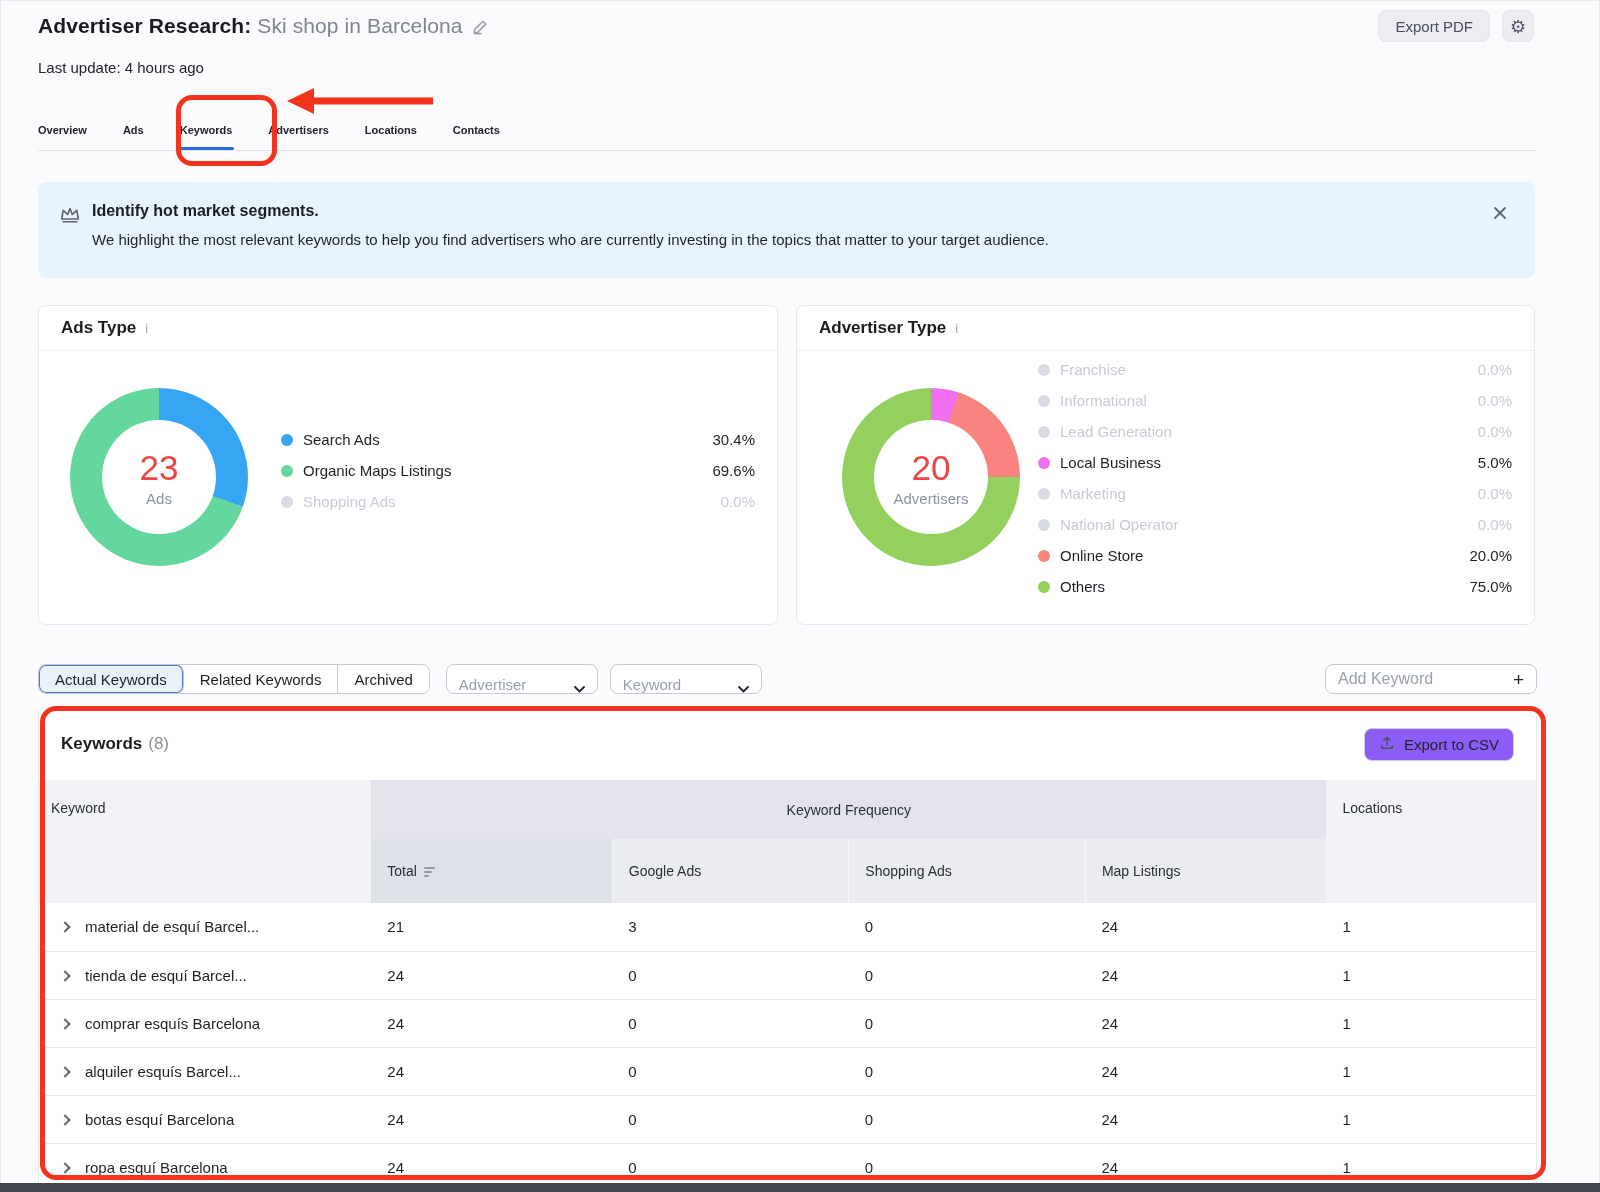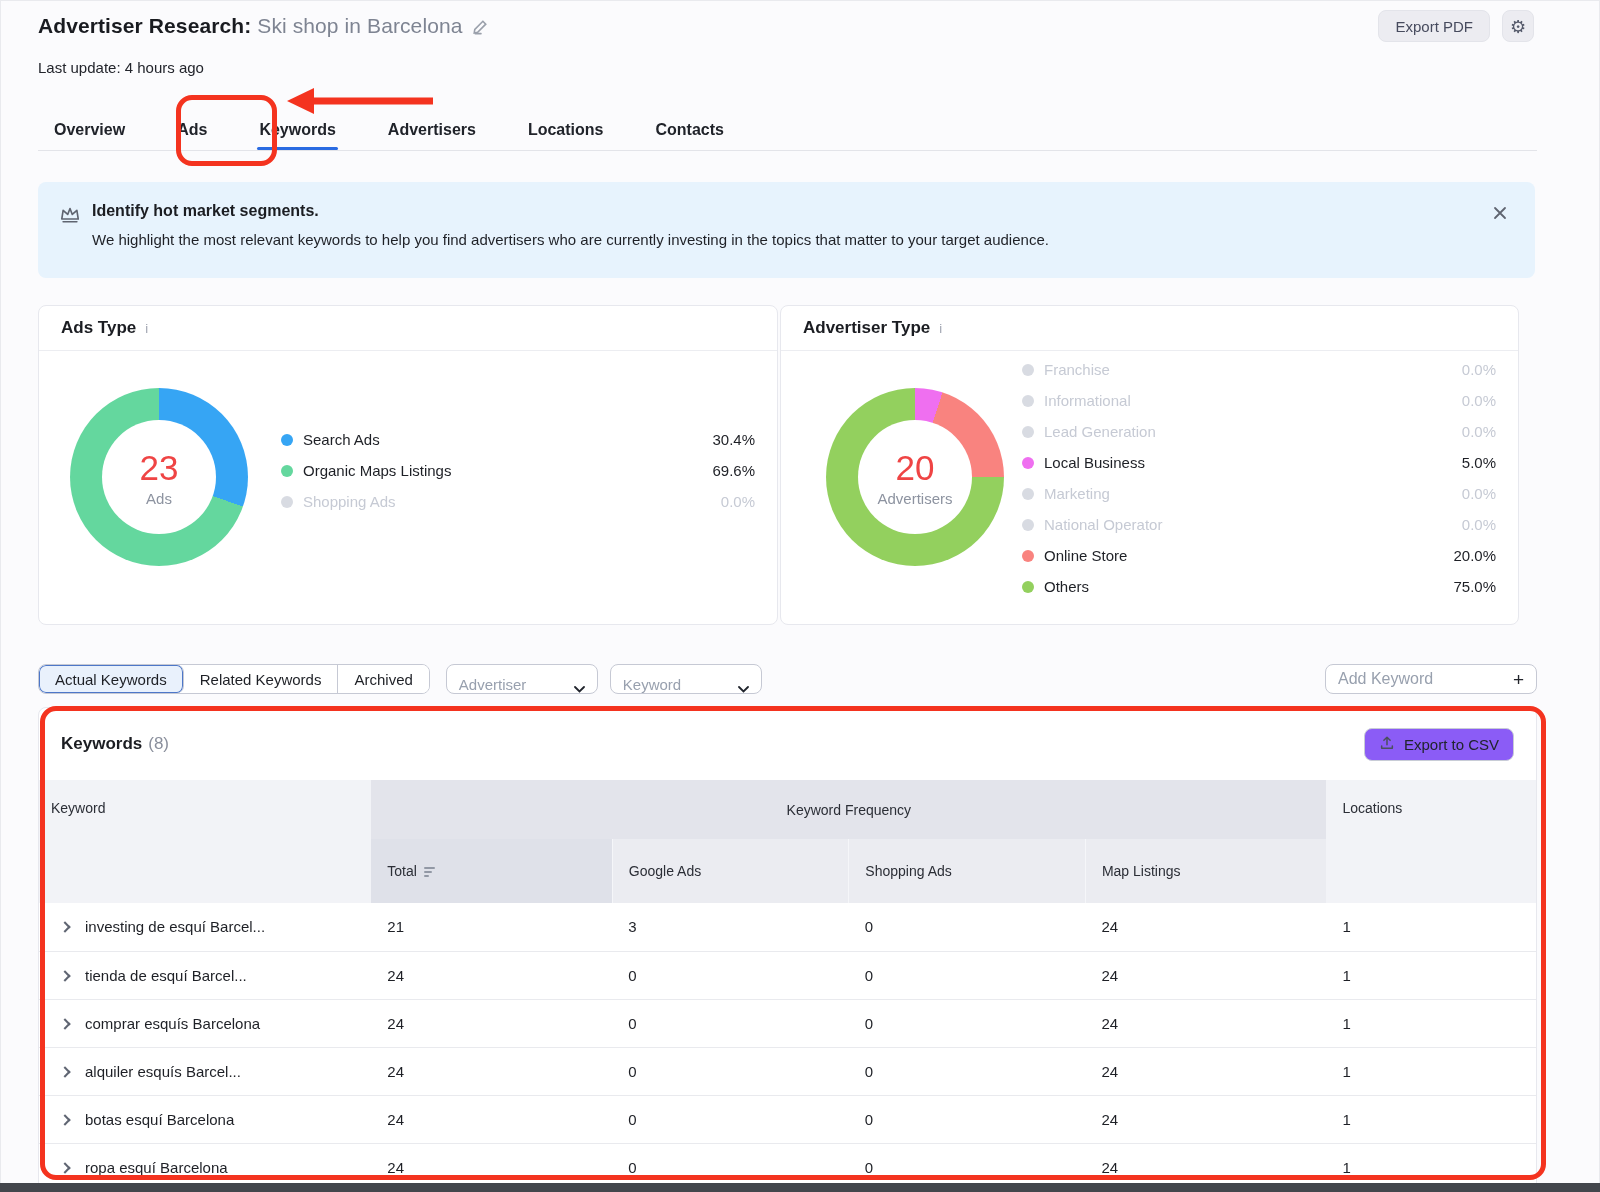--- a/index.html
+++ b/index.html
@@ -13,35 +13,35 @@
   .page-title .query { font-weight:400; color:#7e8492; margin-left:6px; }
   .edit-icon { margin-left:8px; display:inline-flex; cursor:pointer; }
   .top-actions { margin-left:auto; display:flex; gap:12px; }
   .btn-soft { height:32px; background:#ececf1; border:1px solid #e3e4ea; border-radius:8px; color:#474b5e;
               font-size:15px; font-family:inherit; padding:0 16px; cursor:pointer; display:flex; align-items:center; }
   .btn-icon { width:32px; justify-content:center; padding:0; font-size:18px; color:#54596a; font-family:"DejaVu Sans",sans-serif; }
   .last-update { position:absolute; left:38px; top:59px; font-size:15px; color:#23252c; }
 
   
   .tab-bar { position:absolute; left:38px; top:110px; width:1499px; height:41px; display:flex; gap:36px; border-bottom:1px solid #e3e4e9; }
-  .tab { position:relative; background:none; border:none; font-family:inherit; font-size:16px; font-weight:600; color:#20232a;
-         padding:0; line-height:38px; cursor:pointer;margin-left:16px; }
+  .tab { position:relative; background:none; border:none; font-family:inherit; font-size:11px; font-weight:600; color:#20232a;
+         padding:0; line-height:38px; cursor:pointer; }
   .tab.active::after { content:""; position:absolute; left:-2px; right:-2px; bottom:0; height:3px; background:#2a6be2; border-radius:2px; }
 
   
   .banner { position:absolute; left:38px; top:182px; width:1497px; height:96px; background:#e7f3fd; border-radius:8px;
             display:flex; padding:20px 20px 0 20px; }
   .banner-icon { flex:0 0 26px; margin-top:1px; }
   .banner-body { margin-left:8px; }
   .banner-title { font-size:16px; font-weight:700; color:#1b1d22; }
   .banner-desc { font-size:15px; color:#1f2127; margin-top:11px; }
   .banner-close { margin-left:auto; background:none; border:none; cursor:pointer; align-self:flex-start; margin-top:4px; margin-right:8px; }
 
   
-  .cards { position:absolute; left:38px; top:305px; display:flex; gap:2px; }
+  .cards { position:absolute; left:38px; top:305px; display:flex; gap:18px; }
   .card { background:#fff; border:1px solid #e7e8ee; border-radius:8px; height:320px; }
   .card.ads { width:740px; } .card.adv { width:739px; }
   .card-head { height:45px; display:flex; align-items:center; padding:0 22px; border-bottom:1px solid #ecedf1;
                font-size:17px; font-weight:700; color:#1b1d22; }
   .info-glyph { margin-left:9px; font-size:13px; font-weight:400; color:#a0a5b1; cursor:pointer; }
   .card-body { position:relative; height:274px; }
   .donut { position:absolute; width:178px; height:178px; border-radius:50%; }
   .card.ads .donut { left:31px; top:37px; }
   .card.adv .donut { left:45px; top:37px; }
   .hole { position:absolute; left:50%; top:50%; width:114px; height:114px; margin:-57px 0 0 -57px; background:#fff; border-radius:50%;
@@ -308,21 +308,21 @@
                   <rect x="0" y="4" width="8" height="2" rx="1" fill="#9298a5"></rect>
                   <rect x="0" y="8" width="5" height="2" rx="1" fill="#9298a5"></rect>
                 </svg></span></th>
           <th class="h-sub">Google Ads</th>
           <th class="h-sub">Shopping Ads</th>
           <th class="h-sub">Map Listings</th>
         </tr>
       </thead>
       <tbody>
           <tr>
-            <td class="c-kw"><span class="row-chevron"></span><span>investing de esquí Barcel...</span></td>
+            <td class="c-kw"><span class="row-chevron"></span><span>material de esquí Barcel...</span></td>
             <td class="c-num">21</td>
             <td class="c-num">3</td>
             <td class="c-num">0</td>
             <td class="c-num">24</td>
             <td class="c-num">1</td>
           </tr>
           <tr>
             <td class="c-kw"><span class="row-chevron"></span><span>tienda de esquí Barcel...</span></td>
             <td class="c-num">24</td>
             <td class="c-num">0</td>

